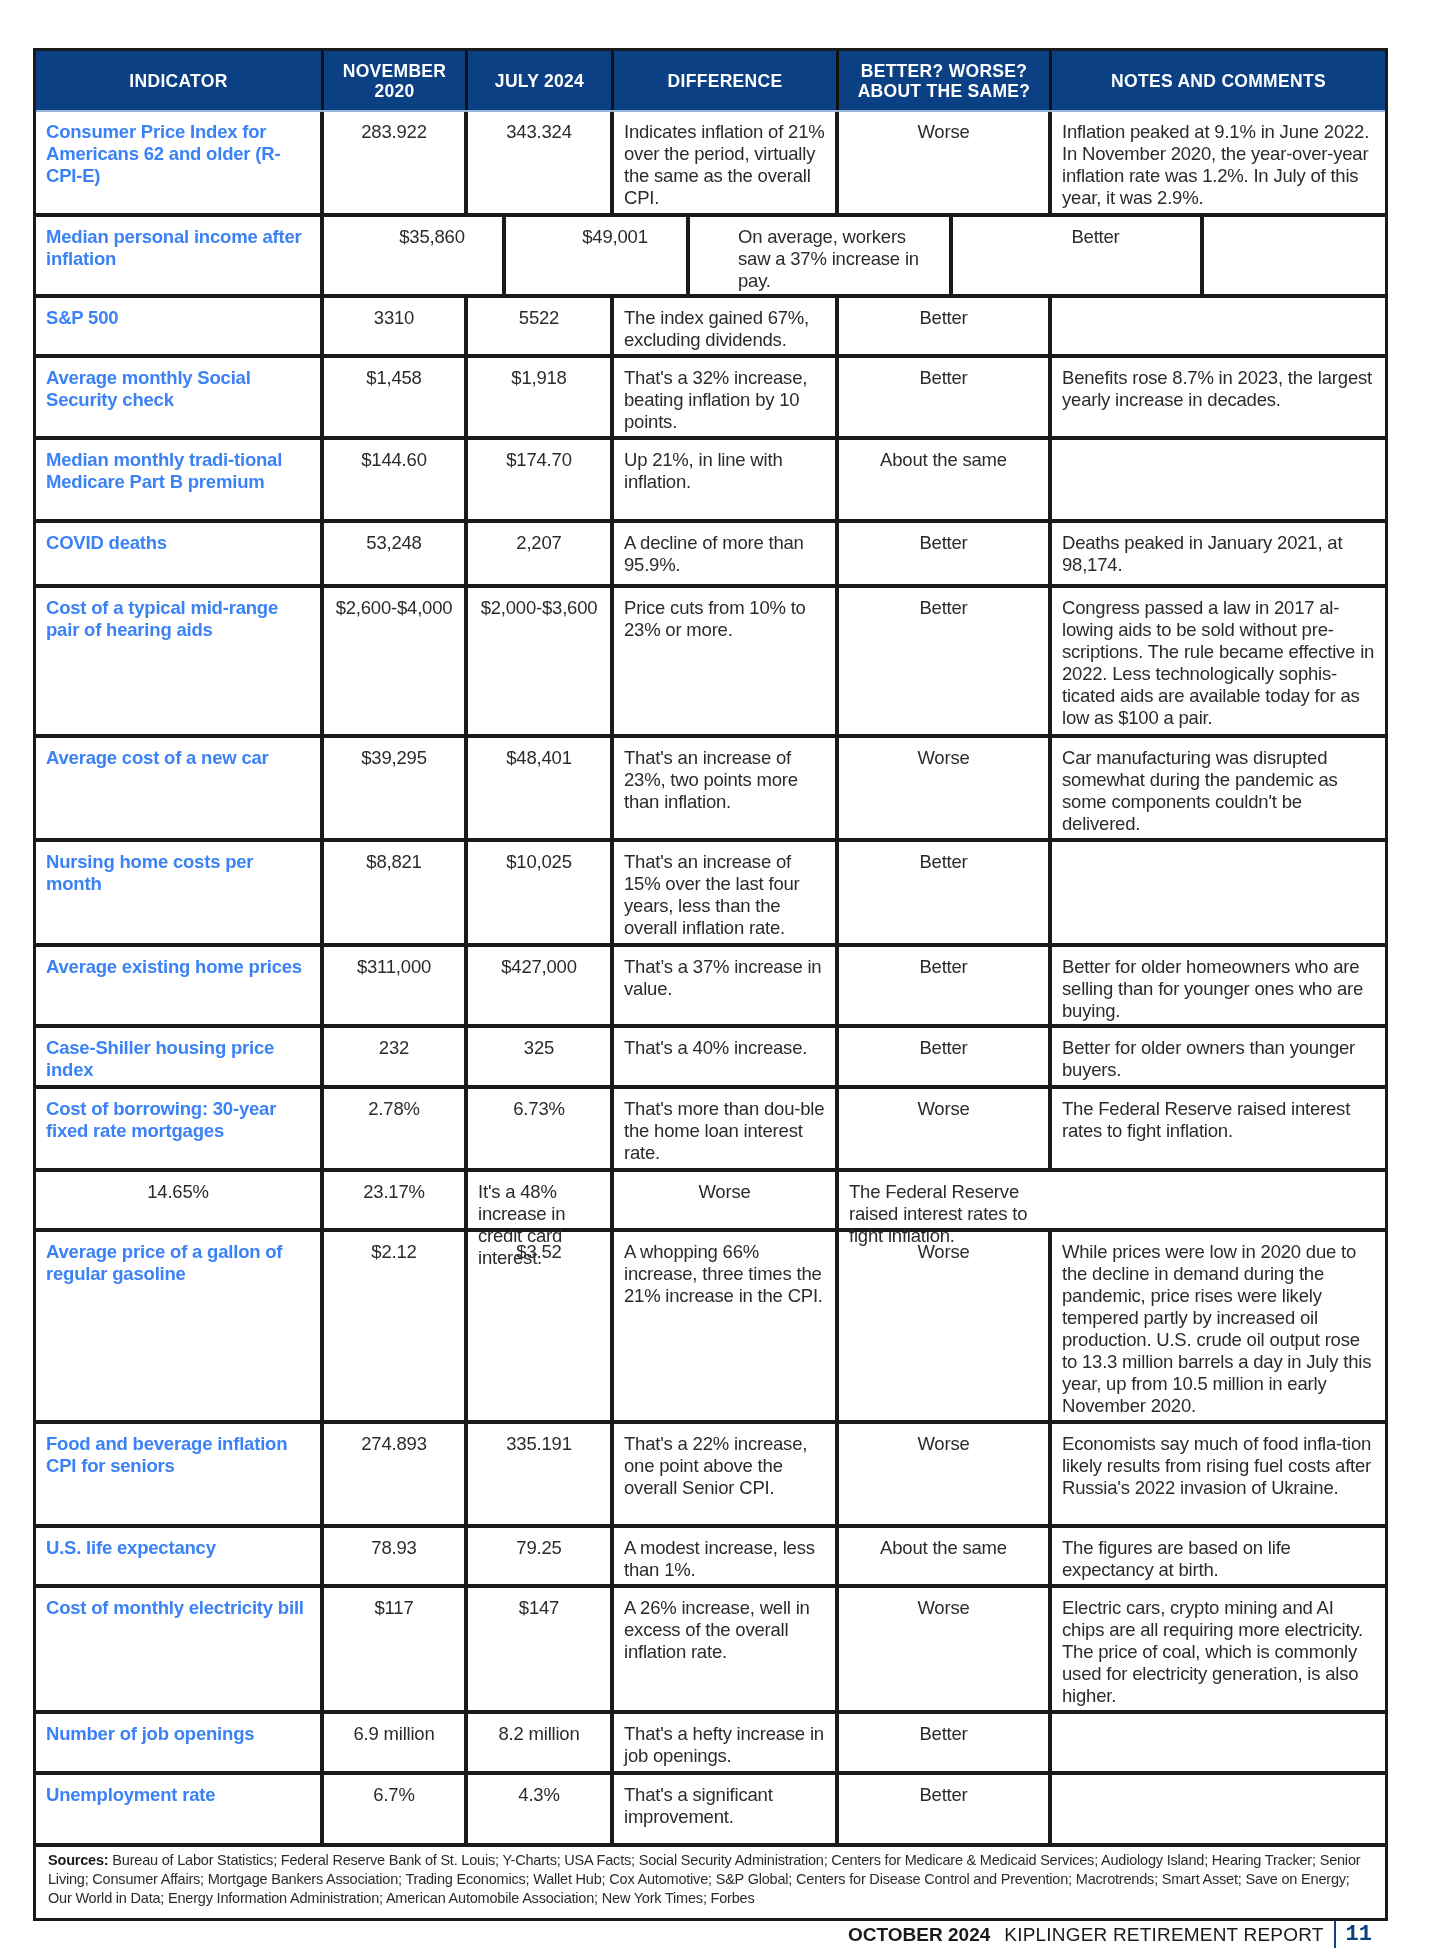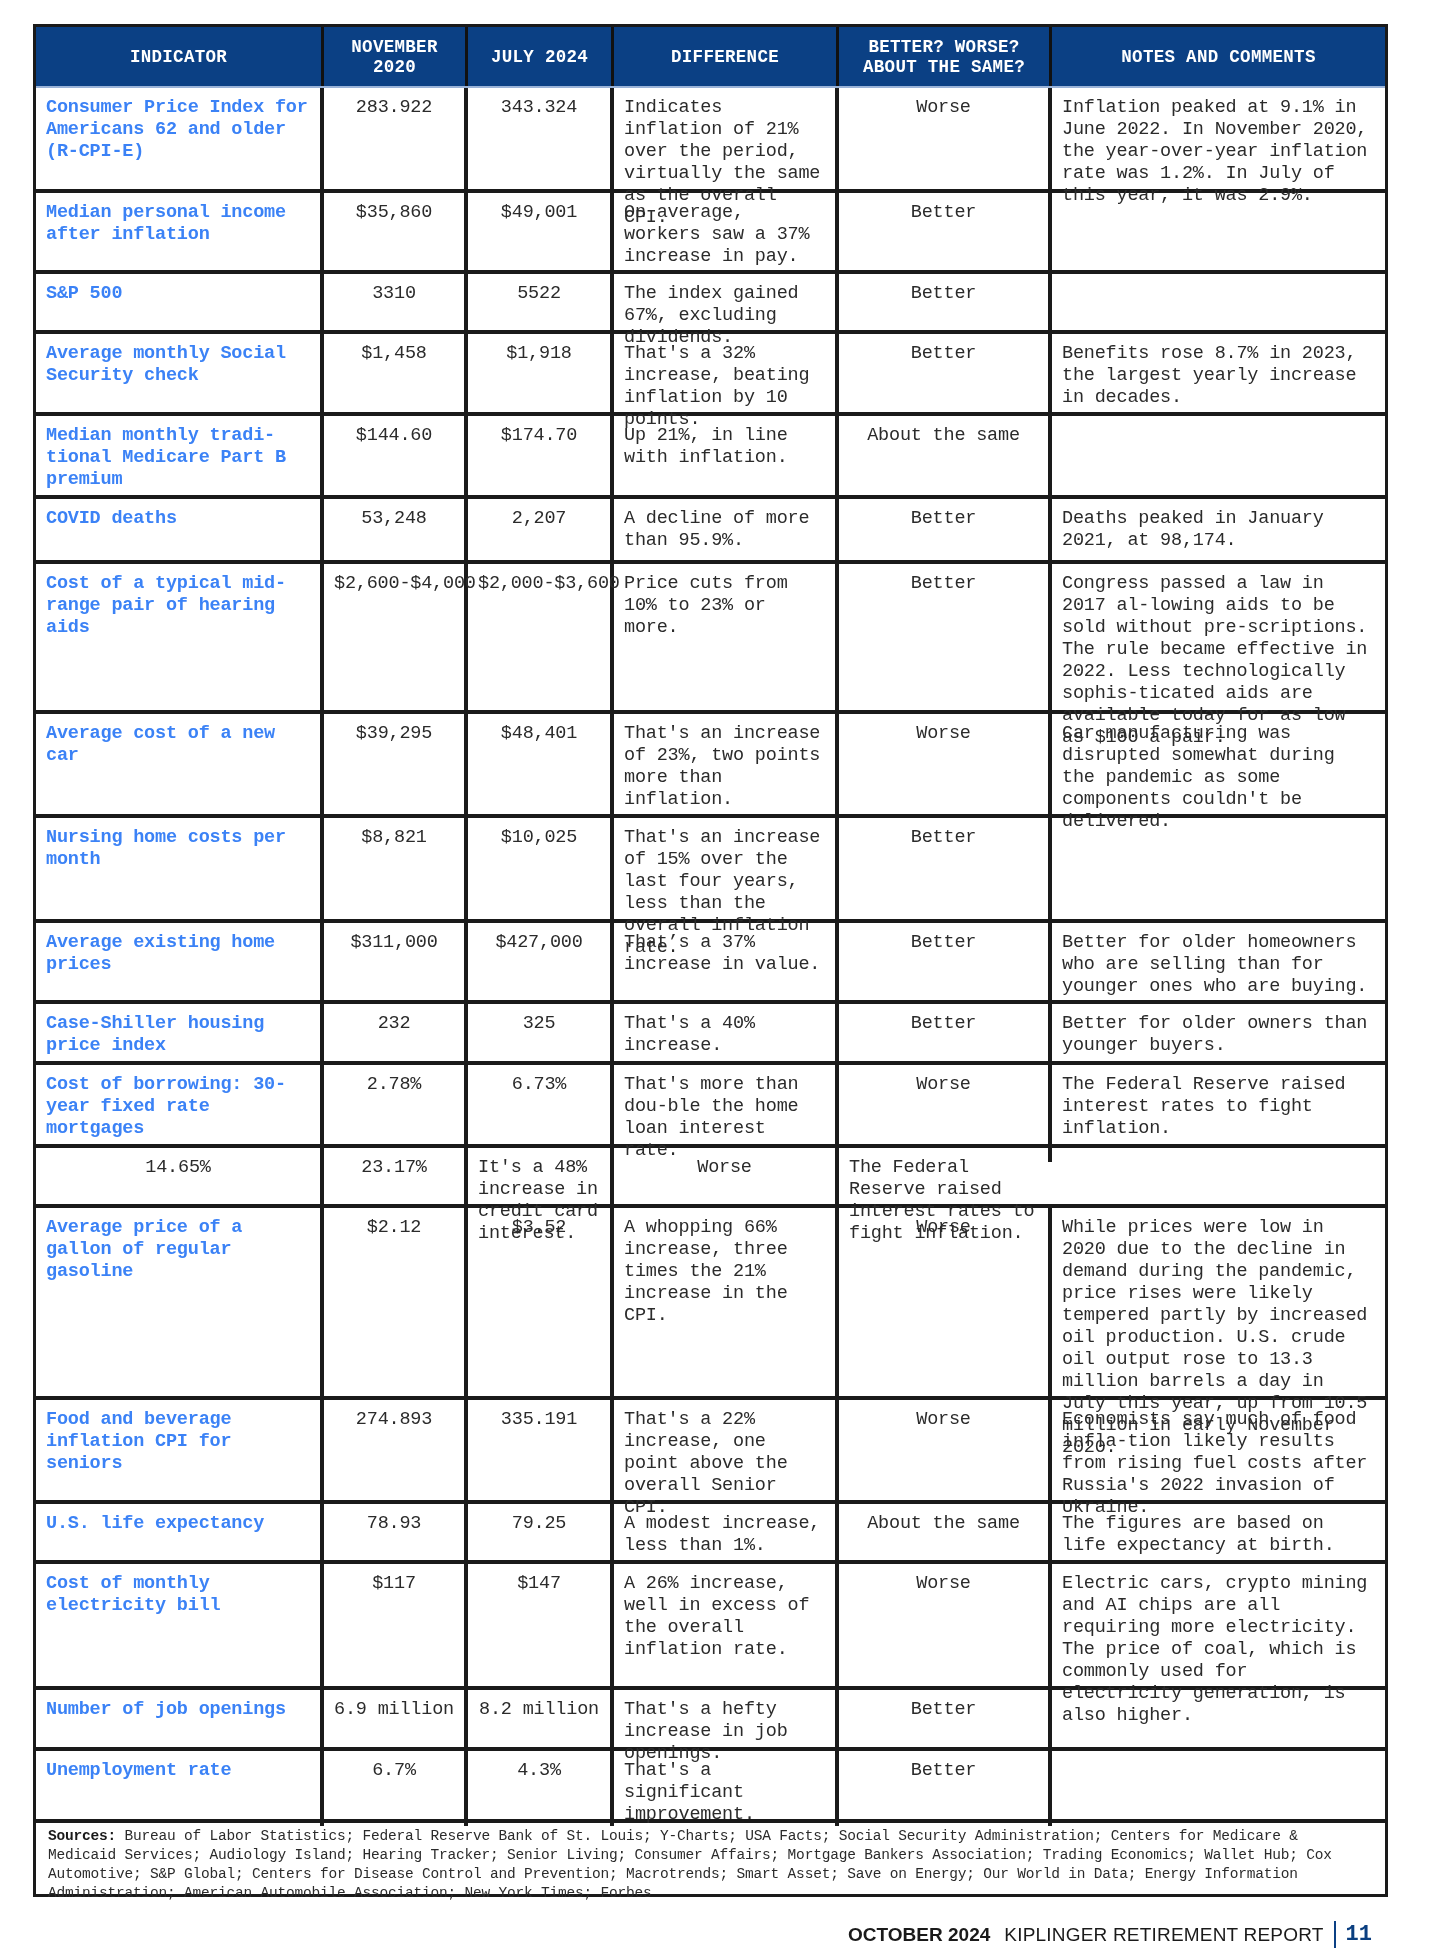--- a/index.html
+++ b/index.html
@@ -1,19 +1,19 @@
 <!DOCTYPE html>
 <html><head>
 <meta charset="utf-8">
 <style>
   html, body { margin: 0; padding: 0; background: #ffffff; }
   body { width: 1440px; height: 1958px; position: relative; overflow: hidden;
          font-family: "Liberation Sans", "DejaVu Sans", sans-serif; color: #2b2b2b; }
-  .tbl { position: absolute; left: 33px; top: 24px; width: 1355px;
-         border: 3px solid #1a1a1a; box-sizing: border-box; font-family: Liberation Mono, monospace; }
+  .tbl { position: absolute; left: 33px; top: 48px; width: 1355px;
+         border: 3px solid #1a1a1a; box-sizing: border-box; }
   .row { display: grid; grid-template-columns: 288px 144px 146px 225px 213px 1fr;
          border-bottom: 4px solid #1a1a1a; box-sizing: border-box; }
   .row:last-of-type { border-bottom: none; }
   .cell { border-right: 4px solid #1a1a1a; padding: 9px 10px 0 10px; box-sizing: border-box;
           font-size: 18.5px; line-height: 22px; letter-spacing: -0.2px; }
   .cell:last-child { border-right: none; }
   .hdr { background: #0b4084; border-bottom: 2px solid #9ab3d8; }
   .hdr .cell { color: #ffffff; font-weight: bold; text-align: center; display: flex;
                align-items: center; justify-content: center; padding: 0 6px; font-size: 17.5px;
                line-height: 20px; letter-spacing: 0.3px; border-right-color: #111; border-right-width: 3px; }
@@ -44,21 +44,21 @@
   </div>
   <div id="rows">
       <div class="row" style="height: 105px;">
         <div class="cell ind">Consumer Price Index for Americans 62 and older (R-CPI-E)</div>
         <div class="cell num">283.922</div>
         <div class="cell num">343.324</div>
         <div class="cell">Indicates inflation of 21% over the period, virtually the same as the overall CPI.</div>
         <div class="cell bws">Worse</div>
         <div class="cell">Inflation peaked at 9.1% in June 2022. In November 2020, the year-over-year inflation rate was 1.2%. In July of this year, it was 2.9%.</div>
       </div>
-      <div class="row" style="height: 81px;">
+      <div class="row" style="height: 81px; gap: 38px;">
         <div class="cell ind">Median personal income after inflation</div>
         <div class="cell num">$35,860</div>
         <div class="cell num">$49,001</div>
         <div class="cell">On average, workers saw a 37% increase in pay.</div>
         <div class="cell bws">Better</div>
         <div class="cell"></div>
       </div>
       <div class="row" style="height: 60px;">
         <div class="cell ind">S&amp;P 500</div>
         <div class="cell num">3310</div>

